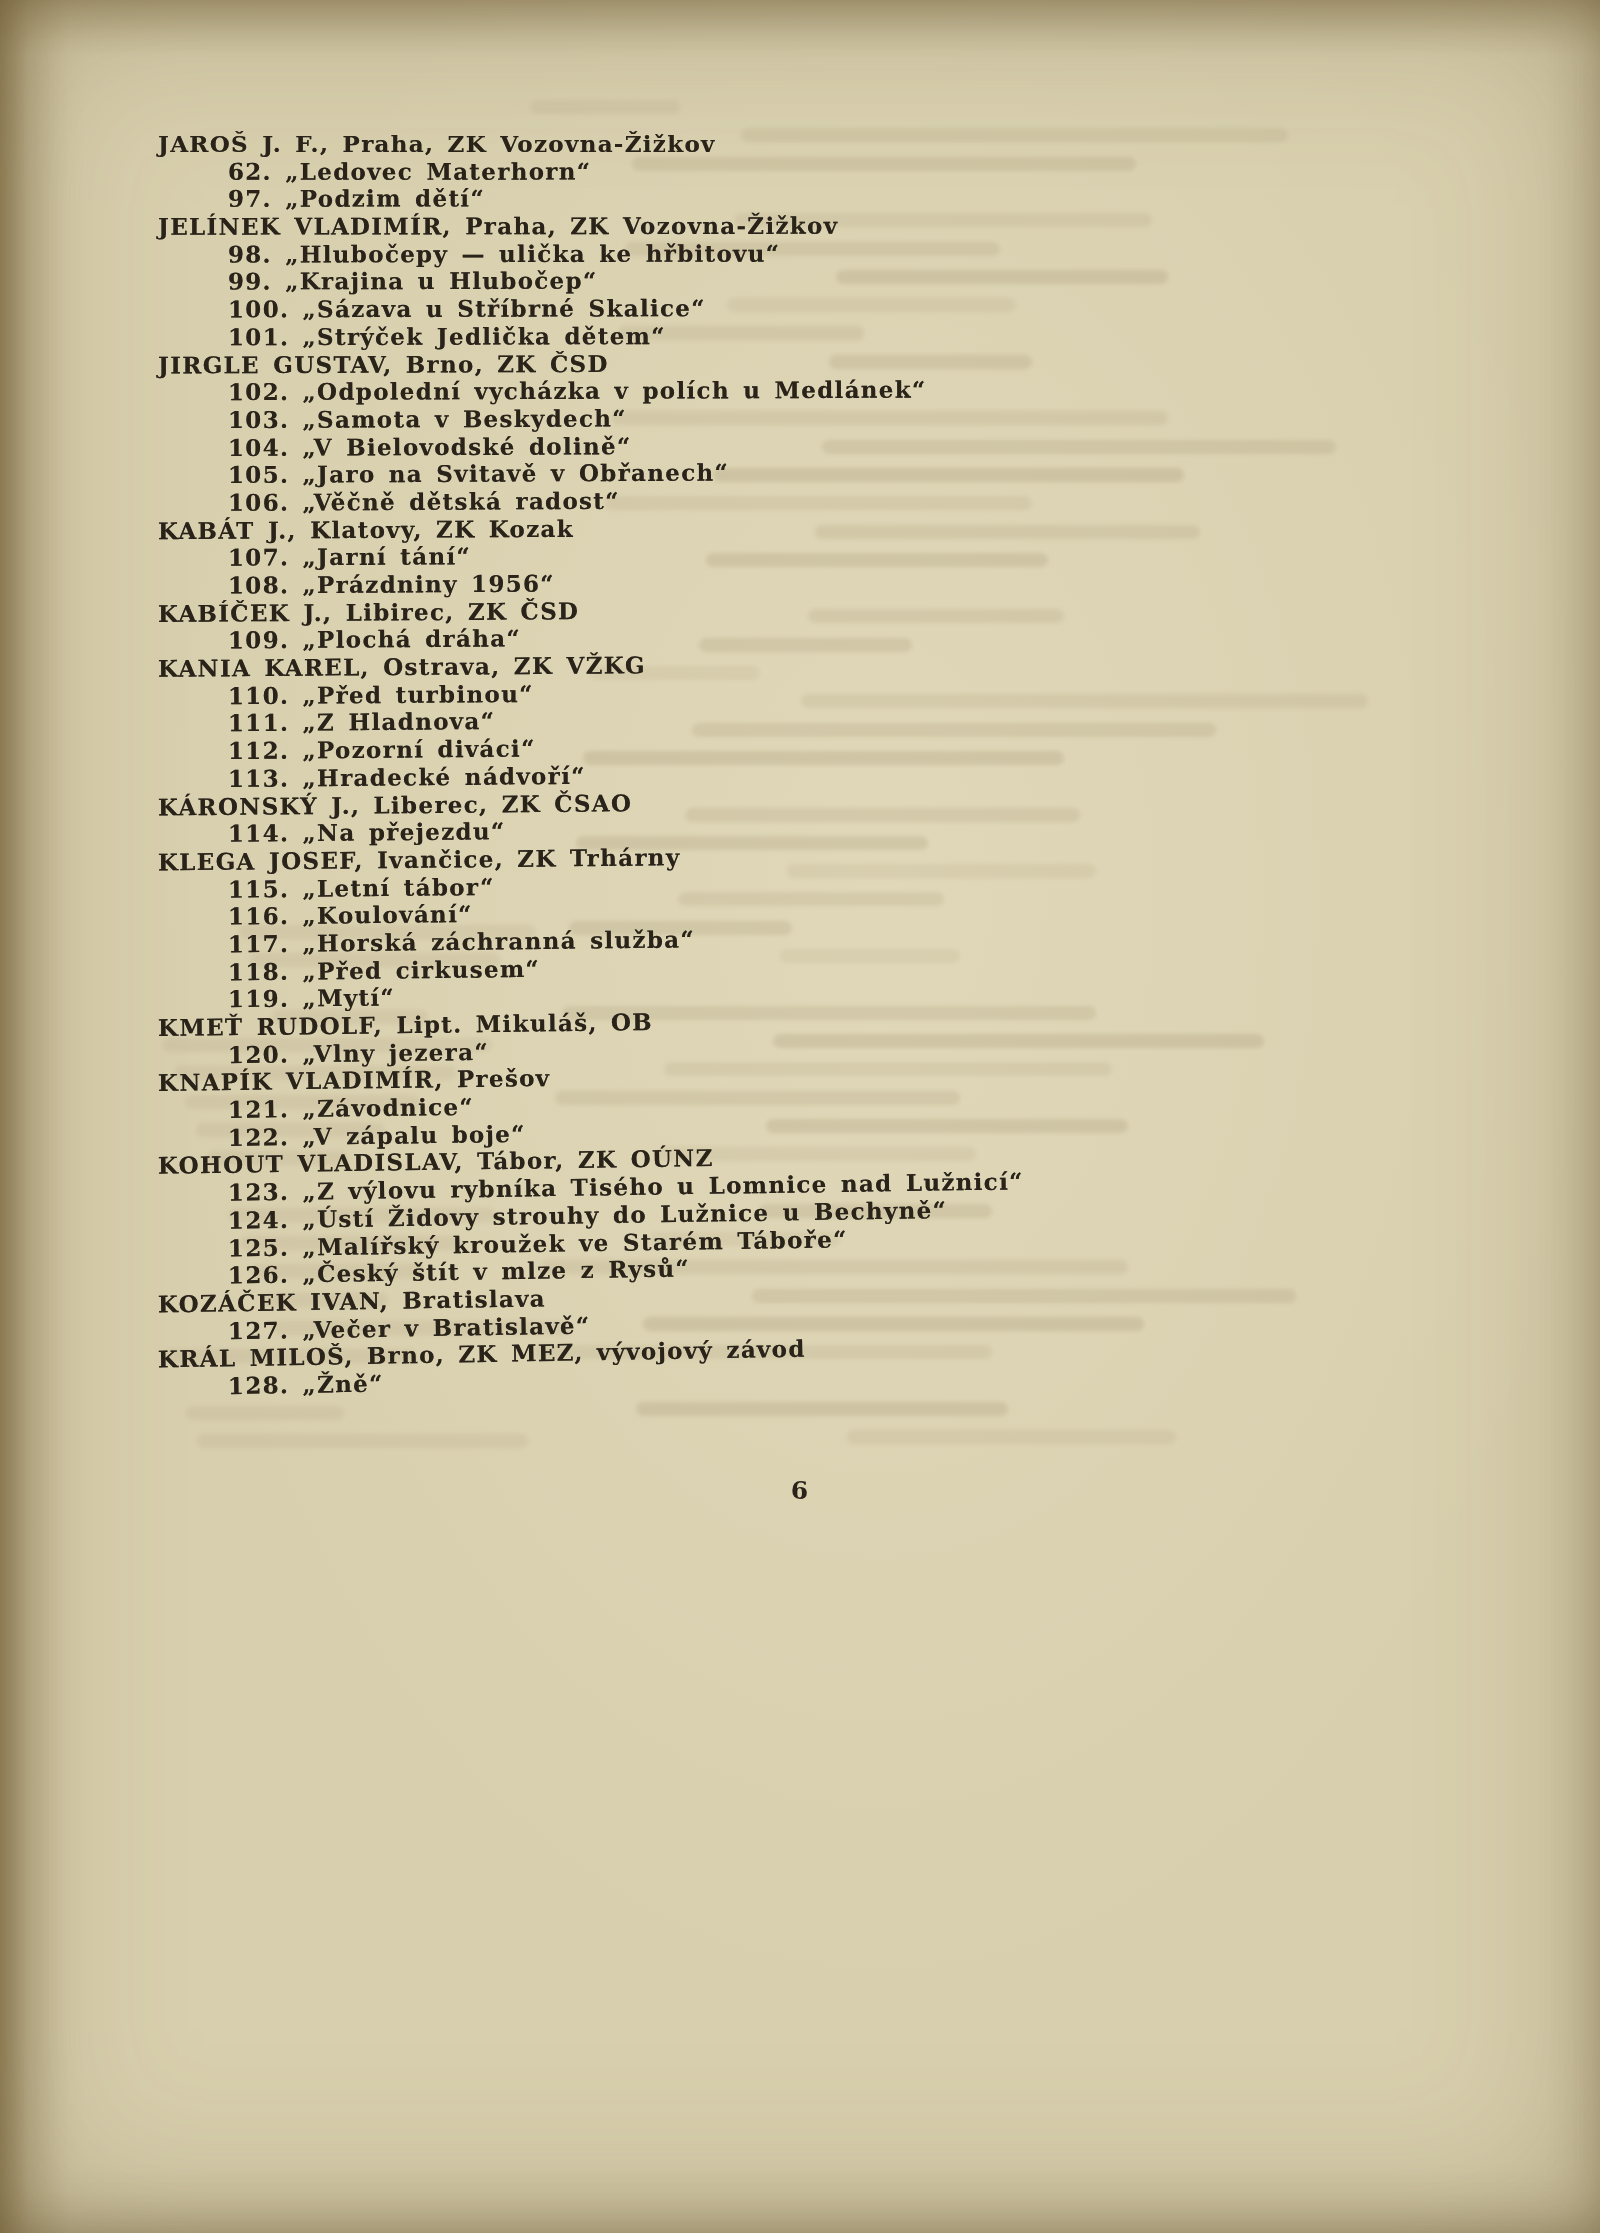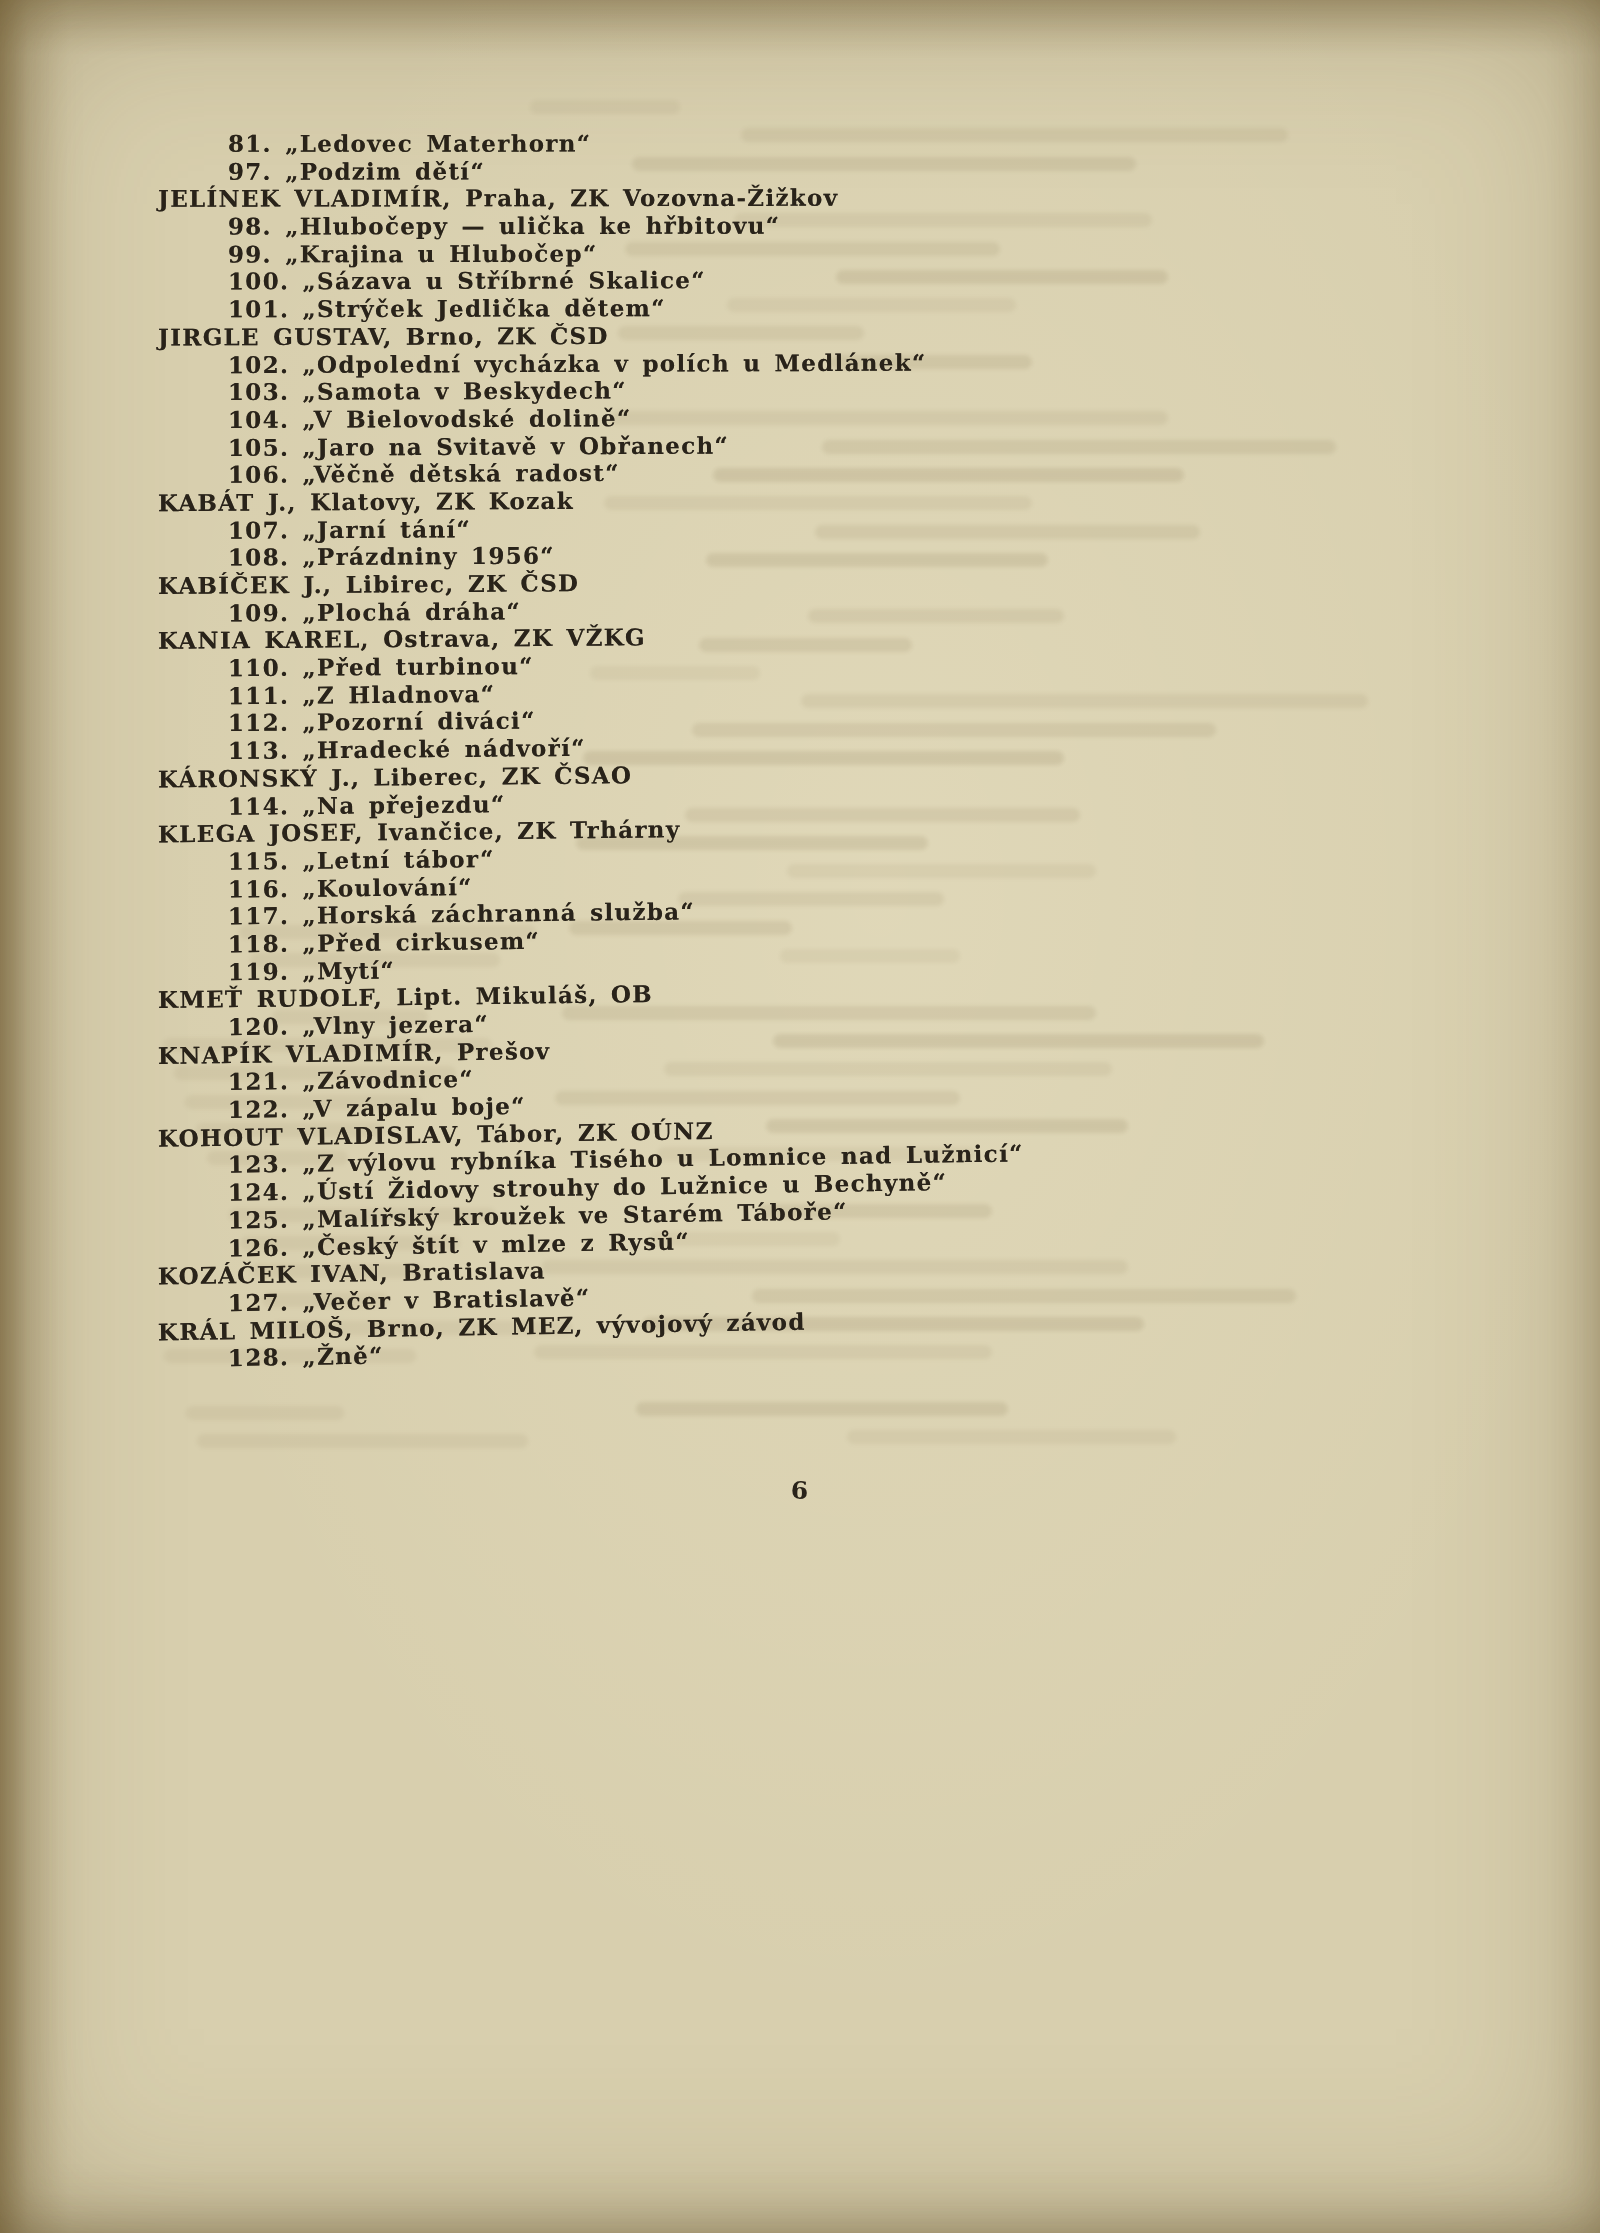--- a/index.html
+++ b/index.html
@@ -110,21 +110,22 @@
     <div class="ghost-bar" style="top: 1320.9px; left: 273px; width: 299px; opacity: 0.5;"></div>
     <div class="ghost-bar" style="top: 1345.2px; left: 534px; width: 458px; opacity: 0.55;"></div>
     <div class="ghost-bar" style="top: 1349.2px; left: 164px; width: 252px; opacity: 0.5;"></div>
     <div class="ghost-bar" style="top: 1401.8px; left: 636px; width: 372px; opacity: 0.85;"></div>
     <div class="ghost-bar" style="top: 1405.8px; left: 186px; width: 158px; opacity: 0.5;"></div>
     <div class="ghost-bar" style="top: 1430.1px; left: 847px; width: 329px; opacity: 0.5;"></div>
     <div class="ghost-bar" style="top: 1434.1px; left: 197px; width: 331px; opacity: 0.5;"></div>
   </div>
 
 <div id="text-block">
-    <div class="line work" style="transform: rotate(-0.042deg);">81. „Ledovec Materhorn“</div>
+    <div class="line author" style="transform: rotate(0deg);">JAROŠ J. F., Praha, ZK Vozovna-Žižkov</div>
+    <div class="line work" style="transform: rotate(-0.042deg);">62. „Ledovec Materhorn“</div>
     <div class="line work" style="transform: rotate(-0.063deg);">97. „Podzim dětí“</div>
     <div class="line author" style="transform: rotate(-0.084deg);">JELÍNEK VLADIMÍR, Praha, ZK Vozovna-Žižkov</div>
     <div class="line work" style="transform: rotate(-0.105deg);">98. „Hlubočepy — ulička ke hřbitovu“</div>
     <div class="line work" style="transform: rotate(-0.126deg);">99. „Krajina u Hlubočep“</div>
     <div class="line work" style="transform: rotate(-0.147deg);">100. „Sázava u Stříbrné Skalice“</div>
     <div class="line work" style="transform: rotate(-0.168deg);">101. „Strýček Jedlička dětem“</div>
     <div class="line author" style="transform: rotate(-0.189deg);">JIRGLE GUSTAV, Brno, ZK ČSD</div>
     <div class="line work" style="transform: rotate(-0.21deg);">102. „Odpolední vycházka v polích u Medlánek“</div>
     <div class="line work" style="transform: rotate(-0.231deg);">103. „Samota v Beskydech“</div>
     <div class="line work" style="transform: rotate(-0.252deg);">104. „V Bielovodské dolině“</div>

